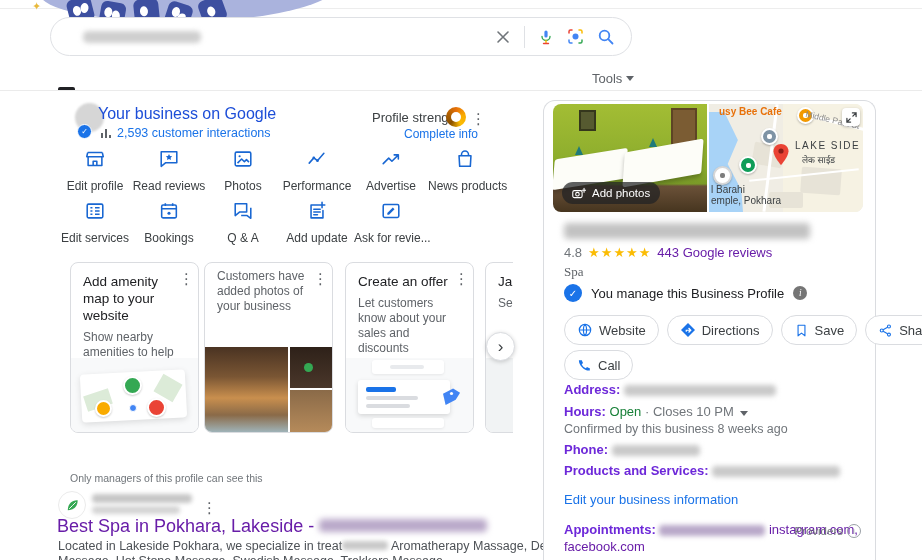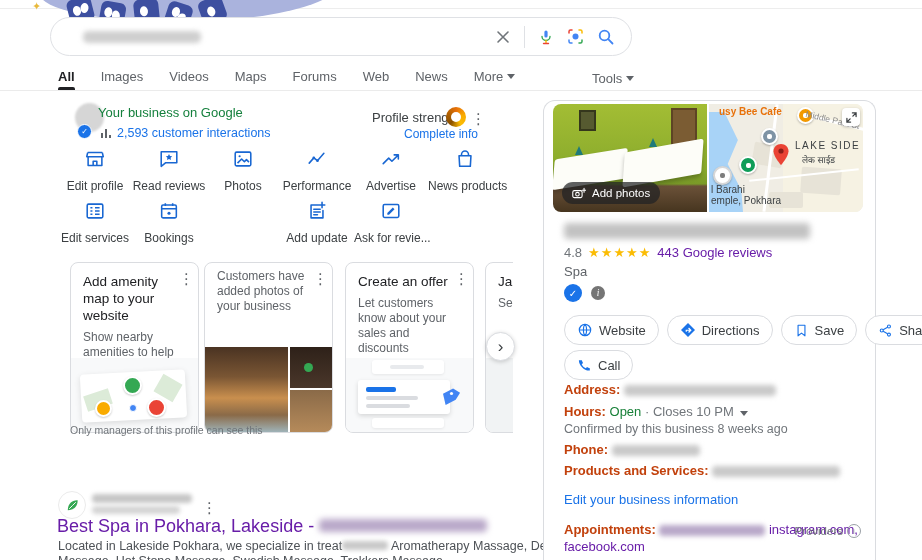--- a/index.html
+++ b/index.html
@@ -23,21 +23,21 @@
   .tabs{position:absolute;left:58px;top:69px;display:flex;gap:26px;font-size:13px;color:#5f6368;}
   .tab{cursor:pointer;white-space:nowrap;display:flex;align-items:center;gap:4px;}
   .tab.sel{color:#202124;font-weight:bold;}
   .tab-underline{position:absolute;left:58px;top:87px;width:17px;height:3px;background:#202124;border-radius:2px 2px 0 0;}
   .tools{position:absolute;left:592px;top:71px;font-size:13px;color:#5f6368;display:flex;gap:4px;align-items:center;}
   .caret{width:0;height:0;border-left:4px solid transparent;border-right:4px solid transparent;border-top:5px solid #5f6368;display:inline-block;}
   .hline{position:absolute;left:0;top:90px;width:100%;height:1px;background:#ebebeb;}
   
   .avatar{position:absolute;left:75px;top:103px;width:29px;height:29px;border-radius:50%;background:#d6d6d6;filter:blur(1px);}
   .vbadge{border-radius:50%;background:#1a73e8;color:#fff;display:flex;align-items:center;justify-content:center;font-weight:bold;}
-  .bp-title{position:absolute;left:98px;top:105px;font-size:13px;color:#15803d;text-align:center;}
+  .bp-title{position:absolute;left:98px;top:105px;font-size:16px;color:#1d4ed8;text-align:center;}
   .bp-inter{position:absolute;left:77px;top:126px;display:flex;align-items:center;gap:5px;font-size:12.5px;}
   .bp-inter a{color:#1a73e8;text-decoration:none;}
   .ps-label{position:absolute;left:372px;top:110px;font-size:13px;color:#3c4043;}
   .ps-ring{position:absolute;left:446px;top:107px;width:20px;height:20px;border-radius:50%;
         background:conic-gradient(from 220deg,#8a5000,#b06000,#e8710a,#f9ab00,#fbbc04,#8a5000);}
   .ps-ring:after{content:"";position:absolute;left:5px;top:5px;width:10px;height:10px;border-radius:50%;background:#fff;}
   .ps-link{position:absolute;left:404px;top:127px;font-size:12px;color:#1a73e8;}
   .dots{color:#5f6368;font-size:15px;line-height:1;letter-spacing:0;}
   .bp-dots{position:absolute;left:471px;top:111px;}
   .act{position:absolute;width:74px;text-align:center;cursor:pointer;}
@@ -47,21 +47,21 @@
   .cards-clip{position:absolute;left:0;top:262px;width:513px;height:178px;overflow:hidden;}
   .card{position:absolute;top:0;width:129px;height:171px;border:1px solid #dadce0;border-radius:8px;
         background:#fff;box-sizing:border-box;overflow:hidden;}
   .card .ct{font-size:13.5px;color:#202124;line-height:17px;padding:10px 22px 0 12px;}
   .card .cb{font-size:12px;color:#5f6368;line-height:15px;padding:6px 12px 0 12px;}
   .card .cdots{position:absolute;top:8px;right:4px;}
   .cillus{position:absolute;left:0;bottom:0;width:100%;}
   .chev{position:absolute;left:486px;top:332px;width:27px;height:27px;border-radius:50%;background:#fff;
         border:1px solid #dadce0;box-shadow:0 1px 4px rgba(0,0,0,.18);display:flex;align-items:center;
         justify-content:center;font-size:17px;color:#3c4043;cursor:pointer;}
-  .footnote{position:absolute;left:70px;top:424px;font-size:10.5px;color:#70757a;}
+  .footnote{position:absolute;left:70px;top:472px;font-size:10.5px;color:#70757a;}
   
   .favicon{position:absolute;left:58px;top:491px;width:26px;height:26px;border-radius:50%;border:1px solid #ebebeb;
         background:#fff;display:flex;align-items:center;justify-content:center;}
   .rs-name{position:absolute;left:92px;top:494px;width:100px;height:9px;background:#c6c6c6;border-radius:4px;filter:blur(2px);}
   .rs-url{position:absolute;left:92px;top:506px;width:88px;height:8px;background:#d4d4d4;border-radius:4px;filter:blur(2px);}
   .rs-dots{position:absolute;left:202px;top:500px;}
   .r-title{position:absolute;left:57px;top:516px;font-size:18px;color:#681da8;white-space:nowrap;}
   .r-title .tblur{display:inline-block;width:168px;height:13px;background:#b9a8c9;border-radius:4px;filter:blur(3px);vertical-align:baseline;}
   .r-sn{position:absolute;left:58px;font-size:12.5px;color:#4d5156;white-space:nowrap;}
   .sblur{display:inline-block;width:46px;height:9px;background:#c9c9c9;border-radius:4px;filter:blur(2px);vertical-align:baseline;}
@@ -83,29 +83,29 @@
   .kmap .patch{position:absolute;background:#e7e3d7;border-radius:2px;}
   .poi{position:absolute;border-radius:50%;border:2px solid #fff;box-shadow:0 1px 2px rgba(0,0,0,.25);}
   .poi i{position:absolute;left:50%;top:50%;width:5px;height:5px;margin:-2.5px 0 0 -2.5px;background:#fff;border-radius:2px;display:block;}
   .maplbl{position:absolute;white-space:nowrap;}
   .expand{position:absolute;right:3px;top:4px;width:18px;height:18px;background:#fff;border-radius:4px;
       box-shadow:0 1px 3px rgba(0,0,0,.25);display:flex;align-items:center;justify-content:center;cursor:pointer;}
   .kp-nameblur{position:absolute;left:20px;top:122px;width:246px;height:16px;background:#c2c2c2;border-radius:4px;filter:blur(3px);}
   .kp-rating{position:absolute;left:20px;top:144px;font-size:13px;color:#70757a;display:flex;align-items:center;gap:6px;}
   .stars{color:#fbbc04;font-size:13px;letter-spacing:1px;}
   .kp-rating a{color:#681da8;text-decoration:none;}
-  .kp-cat{position:absolute;left:20px;top:163px;font-size:13px;color:#5f6368;}
+  .kp-cat{position:absolute;left:20px;top:163px;font-size:13px;color:#5f6368;font-family:Liberation Serif, serif;}
   .kp-manage{position:absolute;left:20px;top:183px;display:flex;align-items:center;gap:9px;font-size:13px;color:#202124;}
   .inf{width:14px;height:14px;border-radius:50%;background:#757575;color:#fff;font-size:9.5px;display:inline-flex;
       align-items:center;justify-content:center;font-family:"Liberation Serif",serif;font-style:italic;}
   .btnrow{position:absolute;left:20px;display:flex;gap:8px;}
   .pill{height:28px;border:1px solid #dadce0;border-radius:15px;display:flex;align-items:center;gap:6px;
       padding:0 12px;font-size:13px;color:#3c4043;background:#fff;cursor:pointer;white-space:nowrap;}
   .krow{position:absolute;left:20px;font-size:13px;color:#3c4043;white-space:nowrap;}
-  .krow b{color:#c2410c;text-align:right;}
+  .krow b{color:#6d28d9;text-align:right;}
   .kblur{display:inline-block;height:11px;background:#c9c9c9;border-radius:4px;filter:blur(2.5px);vertical-align:middle;}
   .open{color:#188038;}
   .muted{color:#70757a;}
   .kp-link{color:#1a73e8;cursor:pointer;}
   .plink{color:#681da8;cursor:pointer;}
   .providers{position:absolute;right:14px;top:423px;font-size:11.5px;color:#70757a;display:flex;gap:4px;align-items:center;}
   .pinf{width:12px;height:12px;border-radius:50%;border:1px solid #9aa0a6;color:#9aa0a6;font-size:8px;display:inline-flex;
       align-items:center;justify-content:center;}
 </style>
 </head>
@@ -165,33 +165,20 @@
       </span>
       <span style="display:flex;">
         <svg width="18" height="18" viewBox="0 0 18 18">
             <circle cx="7.5" cy="7.5" r="4.8" fill="none" stroke="#4285f4" stroke-width="1.8"></circle>
             <path d="M11.2 11.2 15.5 15.5" stroke="#4285f4" stroke-width="1.8" stroke-linecap="round"></path>
           </svg>
       </span>
     </span>
   </div>
 
-  <div class="tabs">
-    <span class="tab sel">All</span>
-    <span class="tab">Images</span>
-    <span class="tab">Videos</span>
-    <span class="tab">Maps</span>
-    <span class="tab">Forums</span>
-    <span class="tab">Web</span>
-    <span class="tab">News</span>
-    <span class="tab">
-        <span>More</span>
-        <span class="caret"></span>
-      </span>
-  </div>
   <div class="tab-underline"></div>
   <div class="tools">
       <span>Tools</span>
       <span class="caret"></span>
     </div>
   <div class="hline"></div>
 
   <div class="avatar"></div>
   <div class="vbadge abs" style="left:77px;top:124px;width:13px;height:13px;font-size:8px;border:1.5px solid #fff;">✓</div>
   <div class="bp-title">Your business on Google</div>
@@ -257,20 +244,27 @@
         </svg></span>
     <span class="albl">Edit services</span>
   </div>
   <div class="act" style="left:132px;top:200px;">
     <span><svg width="22" height="22" viewBox="0 0 24 24" fill="none" stroke="#1967d2" stroke-width="1.7" stroke-linejoin="round">
           <rect x="4" y="5.5" width="16" height="14" rx="1.5"></rect>
           <path d="M4 9.5h16M8 3.5v3M16 3.5v3"></path>
           <circle cx="12" cy="14.5" r="1.7" fill="#1967d2" stroke="none"></circle>
         </svg></span>
     <span class="albl">Bookings</span>
+  </div>
+  <div class="act" style="left:206px;top:200px;">
+    <span><svg width="22" height="22" viewBox="0 0 24 24" fill="none" stroke="#1967d2" stroke-width="1.7" stroke-linejoin="round">
+          <path d="M3.5 4h12.5v9H8.5l-5 4z"></path>
+          <path d="M20.5 8.5V20l-4-3h-6.5"></path>
+        </svg></span>
+    <span class="albl">Q &amp; A</span>
   </div>
   <div class="act" style="left:280px;top:200px;">
     <span><svg width="22" height="22" viewBox="0 0 24 24" fill="none" stroke="#1967d2" stroke-width="1.7" stroke-linecap="round" stroke-linejoin="round">
           <path d="M13.5 5.5H5.5V19.5h13v-8"></path>
           <path d="M8.5 10h7M8.5 13h7M8.5 16h4M17.5 2.5v6M14.5 5.5h6"></path>
         </svg></span>
     <span class="albl">Add update</span>
   </div>
   <div class="act" style="left:354px;top:200px;">
     <span><svg width="22" height="22" viewBox="0 0 24 24" fill="none" stroke="#1967d2" stroke-width="1.7" stroke-linejoin="round">
@@ -410,20 +404,21 @@
 
     <div class="kp-nameblur"></div>
     <div class="kp-rating">
       <span>4.8</span>
       <span class="stars">★★★★★</span>
       <a>443 Google reviews</a>
     </div>
     <div class="kp-cat">Spa</div>
     <div class="kp-manage">
       <span class="vbadge" style="width:18px;height:18px;font-size:10px;">✓</span>
+      <span>You manage this Business Profile</span>
       <span class="inf">i</span>
     </div>
 
     <div class="btnrow" style="top:214px;">
       <div class="pill">
         <svg width="16" height="16" viewBox="0 0 24 24">
             <circle cx="12" cy="12" r="8.5" fill="none" stroke="#1a73e8" stroke-width="1.8"></circle>
             <path d="M3.5 12h17M12 3.5c3.2 2.6 3.2 14.4 0 17-3.2-2.6-3.2-14.4 0-17z" fill="none" stroke="#1a73e8" stroke-width="1.6"></path>
           </svg>
         <span>Website</span>

